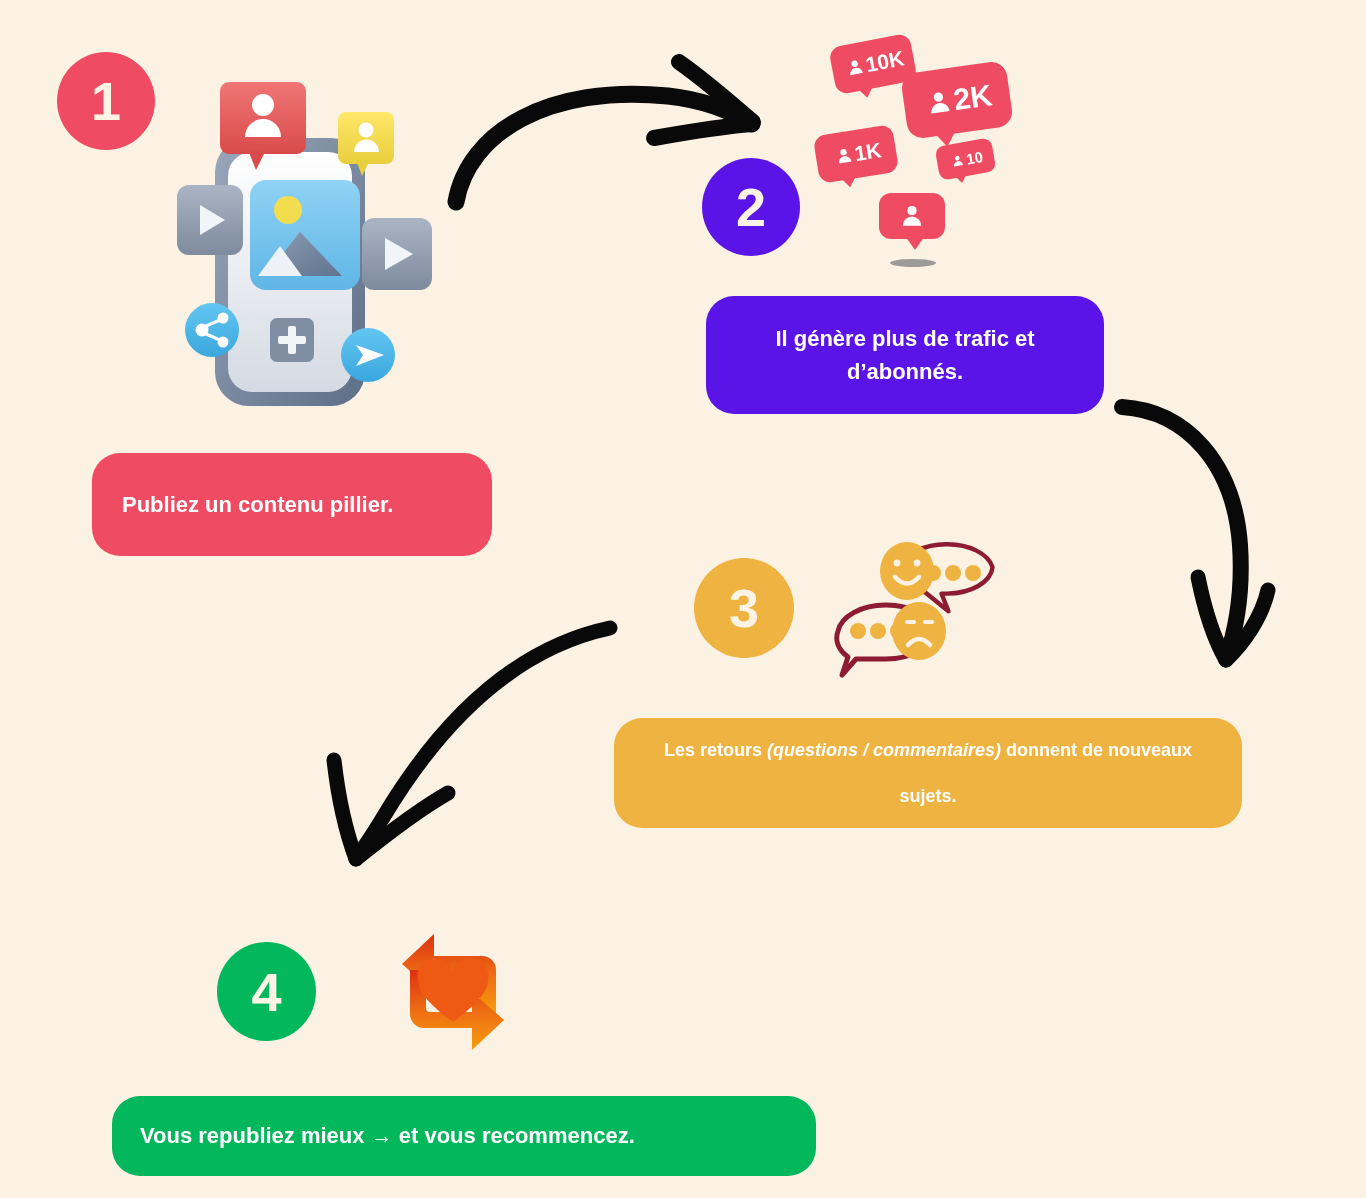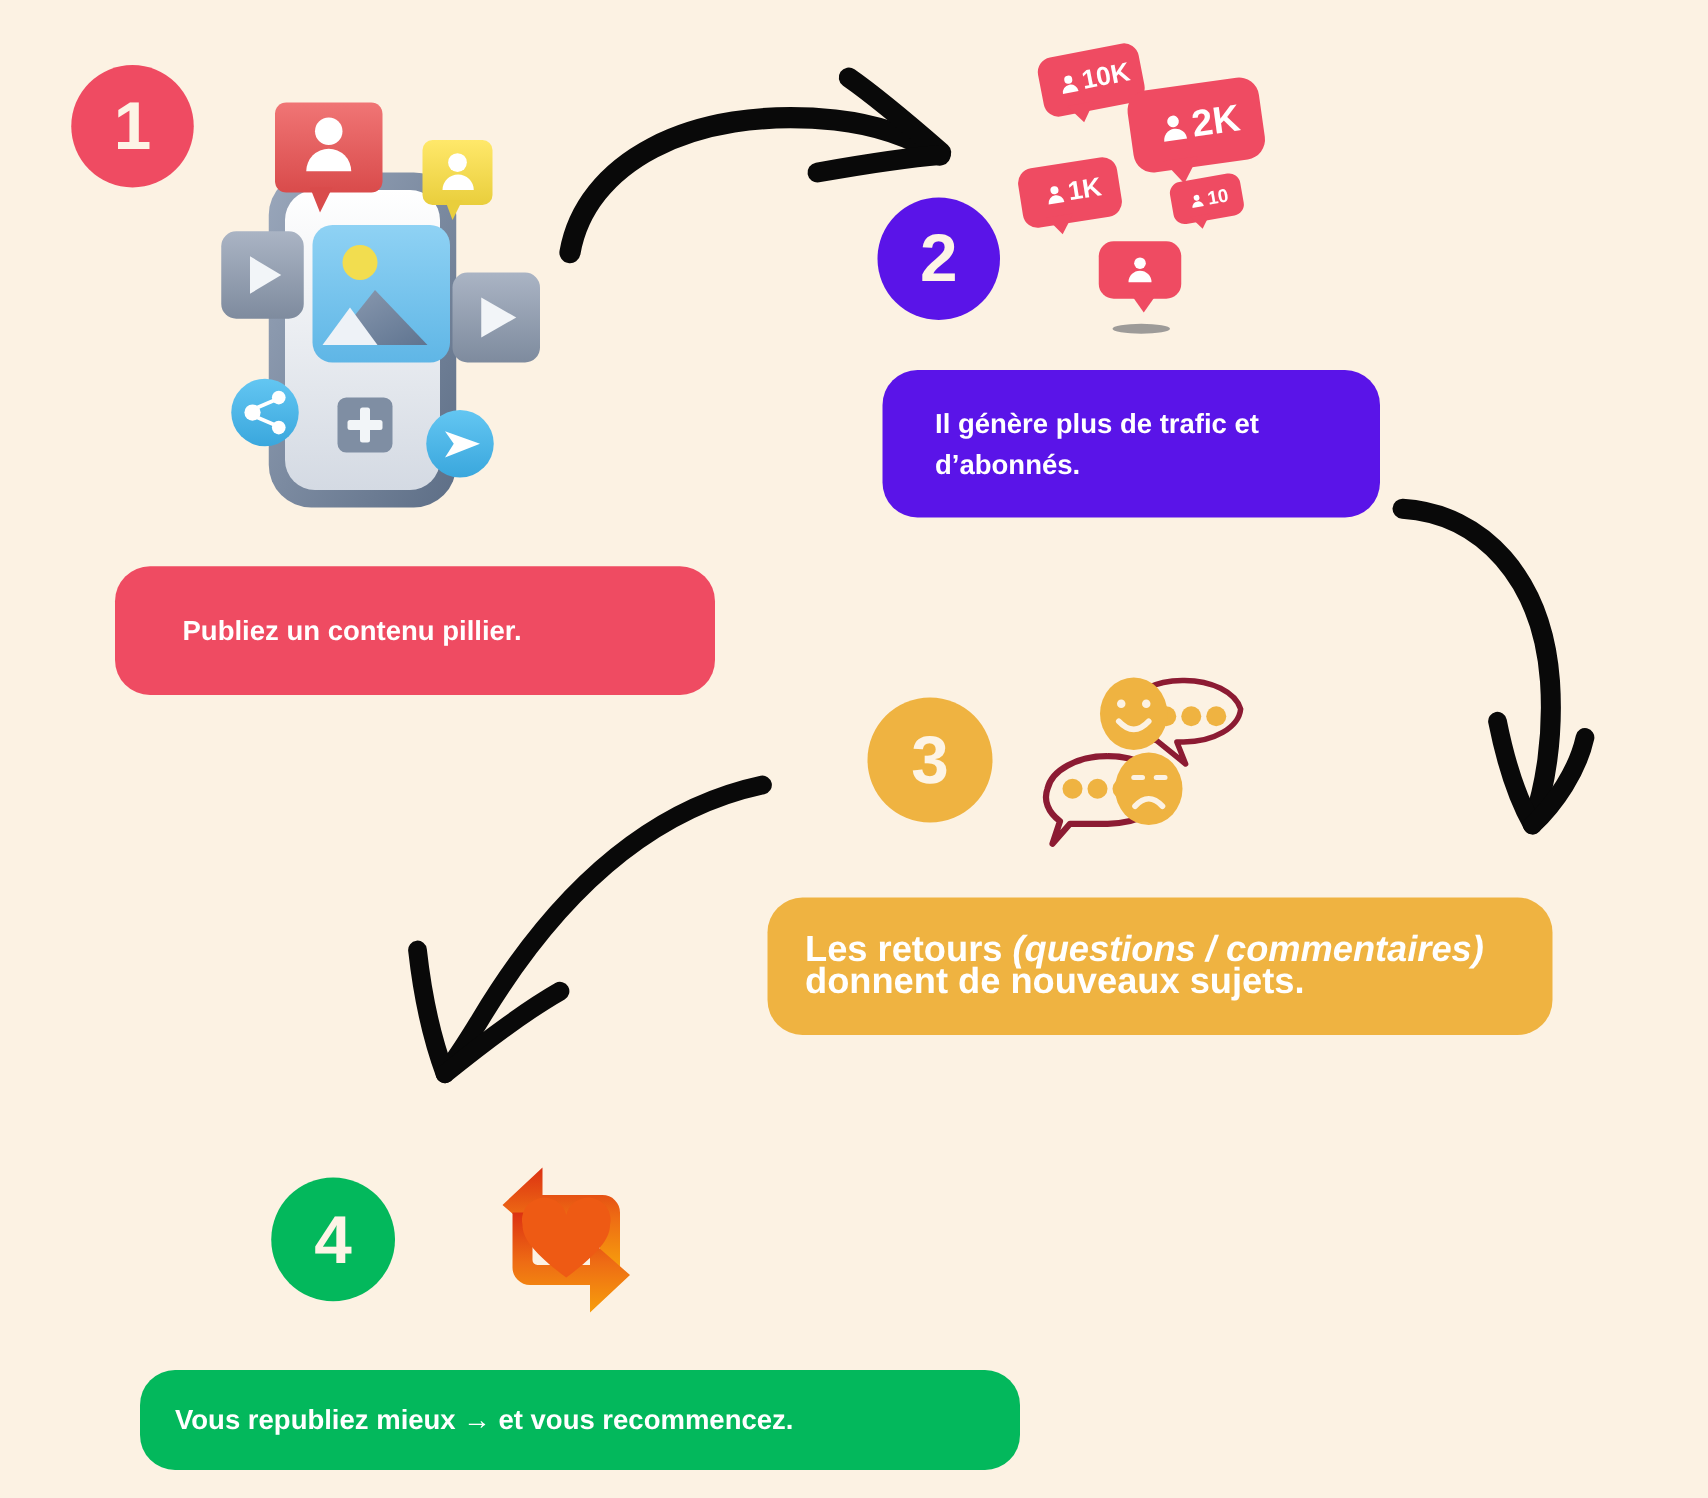--- a/index.html
+++ b/index.html
@@ -36,21 +36,21 @@
   .pill {
     border-radius: 28px;
     color: #FFFFFF;
     font-weight: 700;
     display: flex;
     align-items: center;
     box-sizing: border-box;
   }
   .pill .pill-text { width: 100%; }
   .pill.left  .pill-text { text-align: left; }
-  .pill.center .pill-text { }
+  .pill.center .pill-text { text-align: center; }
   .pill em { font-style: italic; }
 
   
   .arrow-svg { overflow: visible; }
 
   
   .fbadge {
     position: absolute;
     background: #EF4B62;
     display: flex;
@@ -169,21 +169,21 @@
   </div>
 
   <div class="abs" style="left:430px; top:40px; width:350px; height:195px;">
     <svg class="arrow-svg" viewBox="0 0 350 195" width="350" height="195">
       <path d="M26 162 C 38 92, 120 44, 238 56 C 274 60, 300 70, 322 84" stroke="#090909" stroke-width="17" fill="none" stroke-linecap="round"></path>
       <path d="M249 22 C 272 38, 300 62, 323 82" stroke="#090909" stroke-width="16" fill="none" stroke-linecap="round"></path>
       <path d="M224 98 C 258 92, 296 86, 322 84" stroke="#090909" stroke-width="16" fill="none" stroke-linecap="round"></path>
     </svg>
   </div>
 
-  <div class="abs pill left" style="left:92px; top:453px; width:480px; height:103px; background:#EF4B62; padding:0 54px; font-size:22px;">
+  <div class="abs pill left" style="left:92px; top:453px; width:400px; height:103px; background:#EF4B62; padding:0 30px; font-size:22px;">
     <span class="pill-text">Publiez un contenu pillier.</span>
   </div>
 
   <div class="abs step-circle" style="left:702px; top:158px; width:98px; height:98px; background:#5A14E8; font-size:54px;">
     <span>2</span>
   </div>
 
   <div class="abs" style="left:810px; top:35px; width:230px; height:245px;">
 
     <div class="fbadge" style="left:22px; top:5px; width:82px; height:48px; border-radius:12px; transform:rotate(-11deg); font-size:21px; padding-left:4px;">
@@ -283,21 +283,21 @@
   </div>
 
   <div class="abs" style="left:310px; top:600px; width:330px; height:285px;">
     <svg class="arrow-svg" viewBox="0 0 330 285" width="330" height="285">
       <path d="M300 28 C 225 44, 146 96, 74 216 C 63 234, 54 248, 46 258" stroke="#090909" stroke-width="15" fill="none" stroke-linecap="round"></path>
       <path d="M24 160 C 28 196, 36 232, 46 259" stroke="#090909" stroke-width="15" fill="none" stroke-linecap="round"></path>
       <path d="M138 193 C 110 209, 72 238, 46 259" stroke="#090909" stroke-width="15" fill="none" stroke-linecap="round"></path>
     </svg>
   </div>
 
-  <div class="abs pill center" style="left:614px; top:718px; width:628px; height:110px; background:#EFB341; padding:0 30px; font-size:29px; line-height:25px;">
+  <div class="abs pill center" style="left:614px; top:718px; width:628px; height:110px; background:#EFB341; padding:0 30px; font-size:18px; line-height:46px;">
     <span class="pill-text">Les retours <em>(questions / commentaires)</em> donnent de nouveaux sujets.</span>
   </div>
 
   <div class="abs step-circle" style="left:217px; top:942px; width:99px; height:99px; background:#03B85C; font-size:54px;">
     <span>4</span>
   </div>
 
   <div class="abs" style="left:388px; top:928px; width:130px; height:128px;">
     <svg viewBox="0 0 130 128" width="130" height="128">
       <defs>

